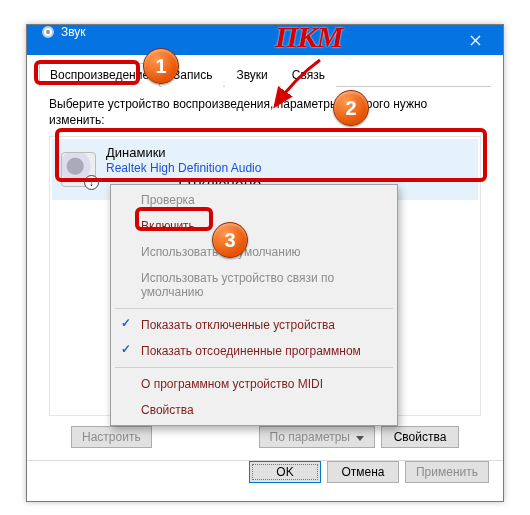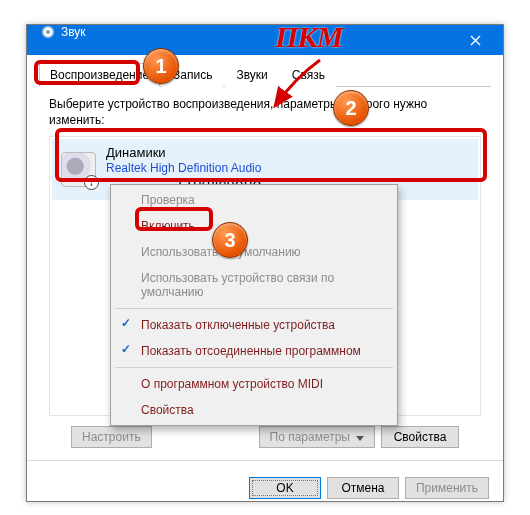--- a/index.html
+++ b/index.html
@@ -132,21 +132,21 @@
     background: #e1e1e1;
     border: 1px solid #adadad;
     color: #000;
     min-width: 78px;
     text-align: center;
   }
   .btn.disabled { color: #8d8d8d; }
   .btn.dropdown::after { content: ""; }
   .dlg-buttons {
     display: flex; justify-content: flex-end; gap: 6px;
-    padding: 16px 14px;
+    padding: 0 14px;
     border-top: 1px solid #dcdcdc;
     margin-top: 10px;
   }
   .btn.primary { background: #e1e1e1; border: 1px solid #0078d7; outline: 1px dotted #777; outline-offset: -4px; }
   
   .badge {
     position: absolute;
     width: 36px; height: 36px; border-radius: 50%;
     background: radial-gradient(circle at 35% 30%, #ff9a52, #e65100 70%);
     border: 1px solid #8a3000;

